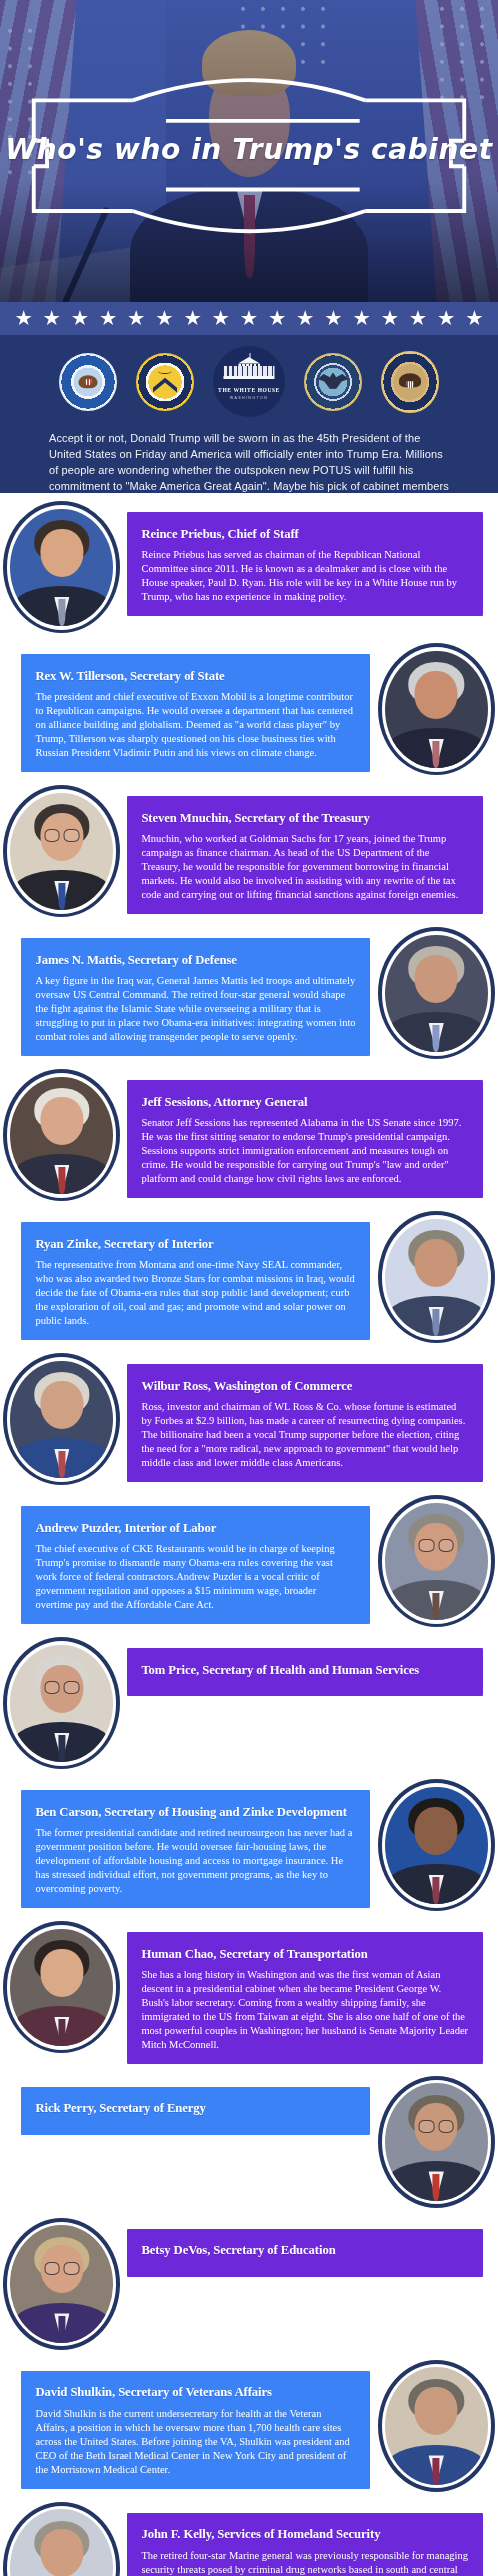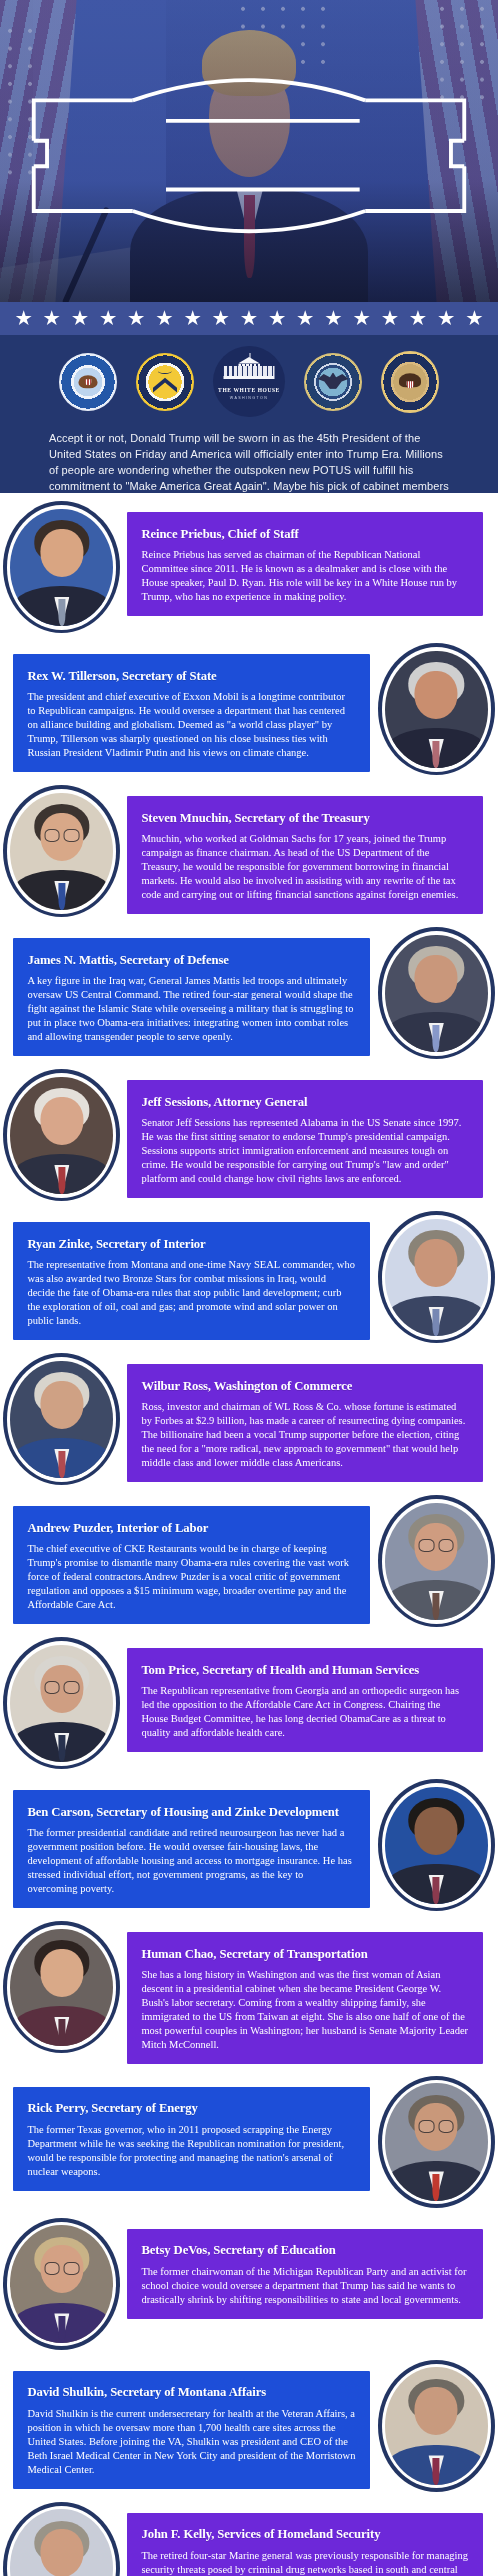--- a/index.html
+++ b/index.html
@@ -80,21 +80,21 @@
      background:#4a2f1e;border-radius:50% 50% 30% 30%;}
   .seal-justice .shield{position:absolute;left:50%;top:50%;transform:translate(-50%,-10%);width:6.6px;height:7.8px;
      background:repeating-linear-gradient(90deg,#b34a4a 0 1.1px,#fff 1.1px 2.2px);border-radius:0 0 50% 50%;}
   .intro-text{margin:13.3px 49px 0;color:#f0f2f7;font:400 11px/16px "Liberation Sans",sans-serif;letter-spacing:0.1px;}
 
   
   .members{padding-top:19.4px;}
   .entry{position:relative;margin:0 0 23px;min-height:119px;}
   .card{border-radius:1.1px;color:#ffffff;padding:10px 14.4px 12px;box-sizing:border-box;}
   .entry.red .card{background:#6d28d9;margin-left:127px;margin-right:15.5px;}
-  .entry.blue .card{background:#1d4ed8;margin-left:13px;margin-right:128px;}
+  .entry.blue .card{background:#3b82f6;margin-left:21px;margin-right:128px;}
   .card-title{margin:4.4px 0 6.6px;font:700 12.7px/1.15 "Liberation Serif",serif;letter-spacing:-0.1px;
      text-shadow:0 0.6px 0 rgba(0,0,0,.15);}
   .card-text{margin:0;font:400 10.5px/14px "Liberation Serif",serif;}
   .avatar{position:absolute;top:-11px;width:117px;height:132px;border-radius:50%;background:#233563;
      padding:3.9px;box-sizing:border-box;}
   .entry.side-left .avatar{left:3.3px;}
   .entry.side-right .avatar{right:3.3px;}
   .avatar-white{width:100%;height:100%;border-radius:50%;background:#ffffff;padding:3.3px;box-sizing:border-box;}
   .avatar-img{position:relative;width:100%;height:100%;border-radius:50%;overflow:hidden;background:var(--abg,#888);}
   .hair{position:absolute;top:10%;left:50%;transform:translateX(-50%);width:54%;height:36%;
@@ -137,20 +137,21 @@
     <svg class="frame" width="498" height="302" viewBox="0 0 900 545">
       <g fill="none" stroke="#ffffff" stroke-width="7">
         <path d="M61,254 V181 H240 M660,181 H839 V254 M839,300 V381 H660 M240,381 H61 V300"></path>
         <path d="M61,254 H85 V300 H61 M839,254 H815 V300 H839"></path>
         <path d="M240,181 Q450,108 660,181"></path>
         <path d="M240,381 Q450,454 660,381"></path>
         <path d="M300,218 H650"></path>
         <path d="M300,342 H650"></path>
       </g>
     </svg>
+    <h1 class="hero-title">Who's who in Trump's cabinet</h1>
   </header>
 
   <div class="stars-band" id="starsBand">
       <span class="star">★</span>
       <span class="star">★</span>
       <span class="star">★</span>
       <span class="star">★</span>
       <span class="star">★</span>
       <span class="star">★</span>
       <span class="star">★</span>
@@ -369,21 +370,20 @@
                 <div class="lens"></div>
           </div>
           <div class="shoulders"></div>
           <div class="shirt"></div>
           <div class="tie"></div>
         </div>
       </div>
     </div>
     <div class="card">
       <h2 class="card-title">Tom Price, Secretary of Health and Human Services</h2>
-      <p class="card-text">The Republican representative from Georgia and an orthopedic surgeon has led the opposition to the Affordable Care Act in Congress. Chairing the House Budget Committee, he has long decried ObamaCare as a threat to quality and affordable health care.</p>
     </div>
   </section>
 
   <section class="entry blue side-right">
     <div class="avatar">
       <div class="avatar-white">
         <div class="avatar-img" style="--abg: #2450a0; --ahair: #1d1a18; --askin: #8a5f46; --asuit: #23283a; --atie: #8a3a4e;">
           <div class="hair"></div>
           <div class="face"></div>
 
@@ -429,21 +429,20 @@
                 <div class="lens"></div>
           </div>
           <div class="shoulders"></div>
           <div class="shirt"></div>
           <div class="tie"></div>
         </div>
       </div>
     </div>
     <div class="card">
       <h2 class="card-title">Rick Perry, Secretary of Energy</h2>
-      <p class="card-text">The former Texas governor, who in 2011 proposed scrapping the Energy Department while he was seeking the Republican nomination for president, would be responsible for protecting and managing the nation's arsenal of nuclear weapons.</p>
     </div>
   </section>
 
   <section class="entry red side-left">
     <div class="avatar">
       <div class="avatar-white">
         <div class="avatar-img" style="--abg: #8a7f72; --ahair: #c9b387; --askin: #d4a184; --asuit: #3d2f6e; --atie: #3d2f6e;">
           <div class="hair"></div>
           <div class="face"></div>
           <div class="glasses">
@@ -451,39 +450,38 @@
                 <div class="lens"></div>
           </div>
           <div class="shoulders"></div>
           <div class="shirt"></div>
           <div class="tie"></div>
         </div>
       </div>
     </div>
     <div class="card">
       <h2 class="card-title">Betsy DeVos, Secretary of Education</h2>
-      <p class="card-text">The former chairwoman of the Michigan Republican Party and an activist for school choice would oversee a department that Trump has said he wants to drastically shrink by shifting responsibilities to state and local governments.</p>
     </div>
   </section>
 
   <section class="entry blue side-right">
     <div class="avatar">
       <div class="avatar-white">
         <div class="avatar-img" style="--abg: #cfc4b4; --ahair: #6f6a62; --askin: #c89a7e; --asuit: #2d4a8a; --atie: #8a2f4a;">
           <div class="hair"></div>
           <div class="face"></div>
 
           <div class="shoulders"></div>
           <div class="shirt"></div>
           <div class="tie"></div>
         </div>
       </div>
     </div>
     <div class="card">
-      <h2 class="card-title">David Shulkin, Secretary of Montana Affairs</h2>
+      <h2 class="card-title">David Shulkin, Secretary of Veterans Affairs</h2>
       <p class="card-text">David Shulkin is the current undersecretary for health at the Veteran Affairs, a position in which he oversaw more than 1,700 health care sites across the United States. Before joining the VA, Shulkin was president and CEO of the Beth Israel Medical Center in New York City and president of the Morristown Medical Center.</p>
     </div>
   </section>
 
   <section class="entry red side-left">
     <div class="avatar">
       <div class="avatar-white">
         <div class="avatar-img" style="--abg: #c9cdd8; --ahair: #9a9488; --askin: #cf9d80; --asuit: #2b3047; --atie: #7aa0c9;">
           <div class="hair"></div>
           <div class="face"></div>

